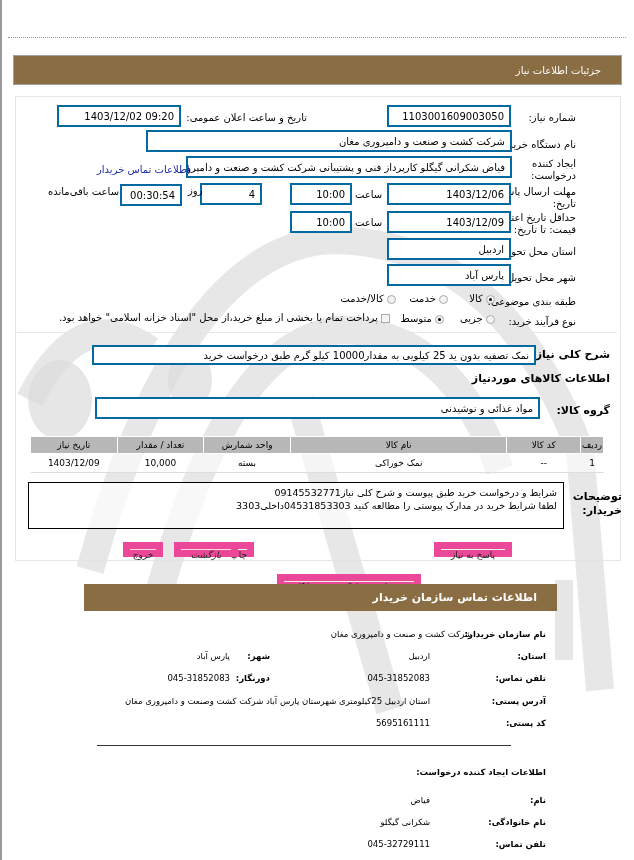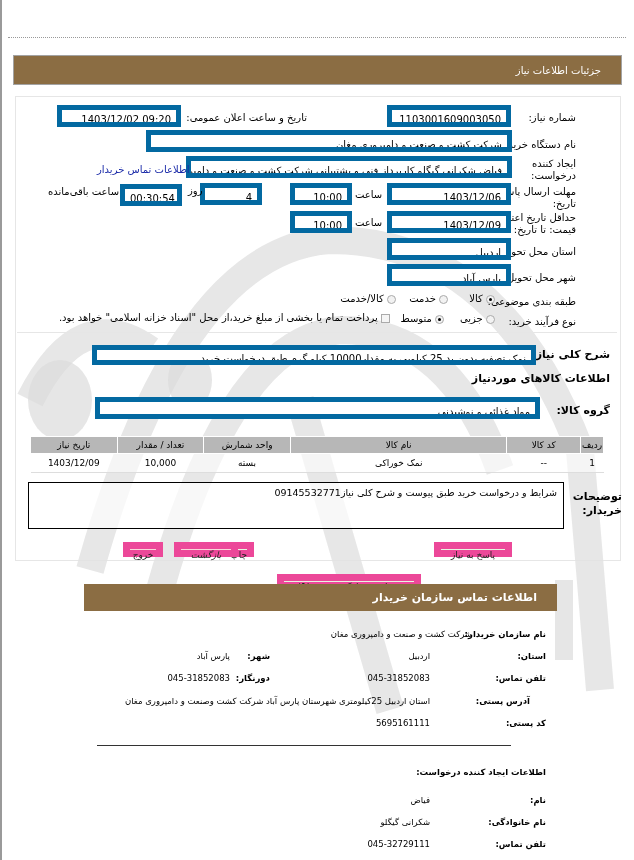--- a/index.html
+++ b/index.html
@@ -7,21 +7,21 @@
   body { font-family: "DejaVu Sans", sans-serif; font-size: 10px; color: #000; position: relative; direction: rtl; }
   .left-border { position: absolute; left: 0; top: 0; width: 2px; height: 860px; background: #9a9a9a; }
   .dotted-line { position: absolute; left: 8px; top: 37px; width: 618px; border-top: 1px dotted #999; }
   .header-bar { position: absolute; left: 13px; top: 55px; width: 609px; height: 30px; background: #8b6d43; border: 1px solid #a3a3a3; color: #fff; font-size: 10px; line-height: 30px; padding-right: 20px; }
   .panel { position: absolute; left: 15px; top: 96px; width: 606px; height: 465px; border: 1px solid #e6e6e6; }
 
   
   .wm { position: absolute; pointer-events: none; }
 
   .lbl { position: absolute; font-size: 10px; color: #000; text-align: right; line-height: 12px; }
-  .box { position: absolute; border: 5px solid #0369a1; background: #fff; font-size: 10px; line-height: 20px; padding: 0 5px; white-space: nowrap; overflow: hidden; }
+  .box { position: absolute; border: 2px solid #0369a1; background: #fff; font-size: 10px; line-height: 20px; padding: 0 5px; white-space: nowrap; overflow: hidden; }
   .box.ltr { direction: ltr; text-align: right; }
   .link { position: absolute; color: #1a2aa8; font-size: 10px; }
   .radio { display: inline-block; width: 9px; height: 9px; border-radius: 50%; border: 1px solid #aaa; background: #f2f2f2; vertical-align: middle; position: relative; }
   .radio.on::after { content: ""; position: absolute; left: 2px; top: 2px; width: 3px; height: 3px; border-radius: 50%; background: #000; }
   .check { display: inline-block; width: 9px; height: 9px; border: 1px solid #aaa; background: #f5f5f5; vertical-align: middle; }
   .opt { position: absolute; font-size: 10px; white-space: nowrap; }
   .bold-lbl { position: absolute; font-weight: bold; font-size: 11px; }
 
   table.items { position: absolute; left: 30px; top: 436px; width: 574px; border-collapse: collapse; font-size: 9px; }
   table.items th { background: #b7b7b7; color: #000; font-weight: normal; height: 17px; border: 1px solid #fff; text-align: center; }
@@ -135,20 +135,21 @@
       <td>بسته</td>
       <td>10,000</td>
       <td>1403/12/09</td>
     </tr>
   </tbody>
 </table>
 
 <div class="bold-lbl" style="right:12px; top:490px; width:50px; line-height:14px;">توضیحات خریدار:</div>
 <div class="desc-box">
   <div>شرایط و درخواست خرید طبق پیوست و شرح کلی نیاز09145532771</div>
+  <div>لطفا شرایط خرید در مدارک پیوستی را مطالعه کنید 04531853303داخلی3303</div>
 </div>
 
 <div class="btn green" style="left:434px; top:542px; width:78px;text-align:center;">پاسخ به نیاز</div>
 <div class="btn green" style="left:277px; top:574px; width:144px;">مشاهده مدارک پیوستی (1)</div>
 <div class="btn green" style="left:226px; top:542px; width:28px;">چاپ</div>
 <div class="btn pink" style="left:174px; top:542px; width:64px;font-style:italic;">بازگشت</div>
 <div class="btn pink" style="left:123px; top:542px; width:40px;">خروج</div>
 
 <div class="header-bar2">
   <span>اطلاعات تماس سازمان خریدار</span>
@@ -160,21 +161,21 @@
 <div class="c-lbl" style="right:88px; top:651px;">استان:</div>
 <div class="c-val" style="right:204px; top:651px;">اردبیل</div>
 <div class="c-lbl" style="right:364px; top:651px;">شهر:</div>
 <div class="c-val" style="right:404px; top:651px;">پارس آباد</div>
 
 <div class="c-lbl" style="right:88px; top:673px;">تلفن تماس:</div>
 <div class="c-val" style="right:204px; top:673px;">045-31852083</div>
 <div class="c-lbl" style="right:364px; top:673px;">دورنگار:</div>
 <div class="c-val" style="right:404px; top:673px;">045-31852083</div>
 
-<div class="c-lbl" style="right:104px; top:696px;">آدرس پستی:</div>
+<div class="c-lbl" style="right:88px; top:696px;">آدرس پستی:</div>
 <div class="c-val" style="right:204px; top:696px;">استان اردبیل 25کیلومتری شهرستان پارس آباد شرکت کشت وصنعت و دامپروری مغان</div>
 
 <div class="c-lbl" style="right:88px; top:718px;">کد پستی:</div>
 <div class="c-val" style="right:204px; top:718px;">5695161111</div>
 
 <div class="hr"></div>
 
 <div class="c-lbl" style="right:88px; top:767px;">اطلاعات ایجاد کننده درخواست:</div>
 
 <div class="c-lbl" style="right:88px; top:795px;">نام:</div>

